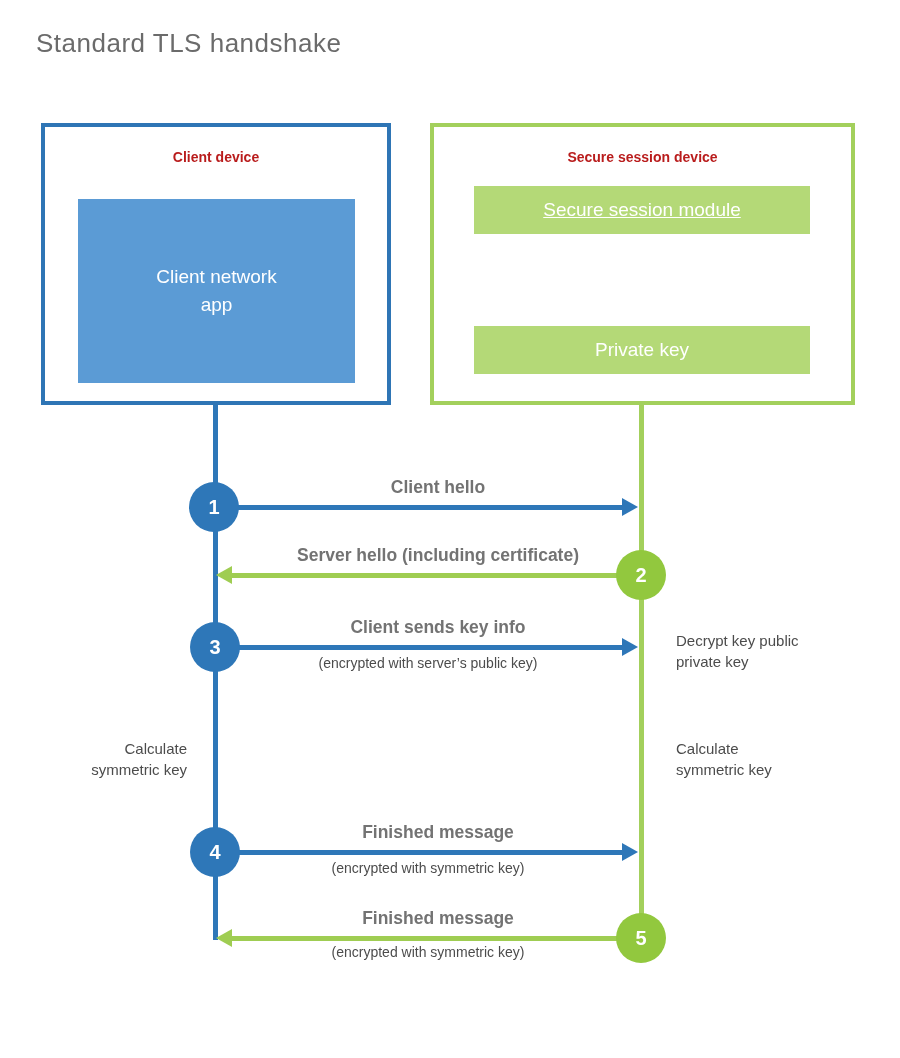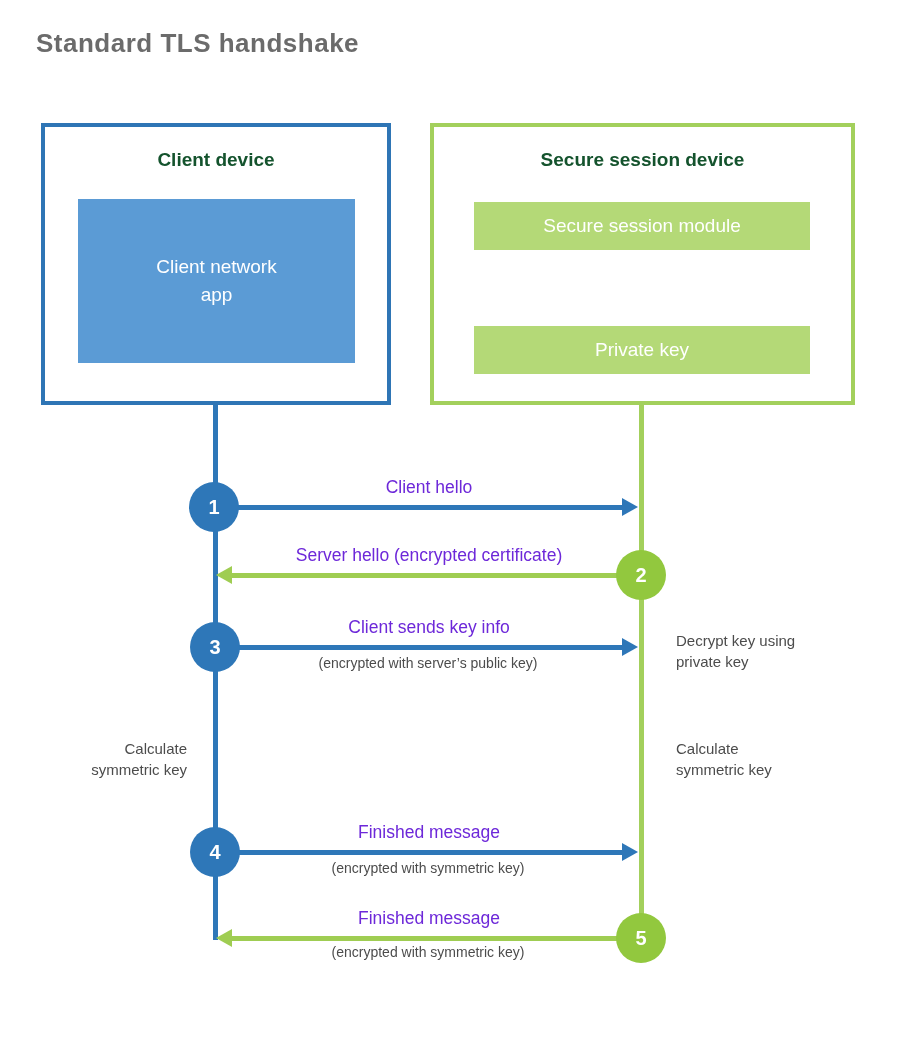--- a/index.html
+++ b/index.html
@@ -9,21 +9,21 @@
     height: 1058px;
     background: #ffffff;
     font-family: "Liberation Sans", "DejaVu Sans", sans-serif;
     overflow: hidden;
   }
   .abs { position: absolute; }
 
   .page-title {
     left: 36px; top: 28px;
     font-size: 26px;
-    font-weight: 700;
+    font-weight: 400;
     color: #6b6b6b;
     letter-spacing: 0.5px;
   }
 
   
   .entity-box {
     box-sizing: border-box;
     background: #ffffff;
   }
   .client-box {
@@ -31,43 +31,43 @@
     border: 4px solid #2e75b5;
   }
   .server-box {
     left: 430px; top: 123px; width: 425px; height: 282px;
     border: 4px solid #a3d05c;
   }
   .entity-heading {
     position: absolute;
     left: 0; top: 22px; width: 100%;
     text-align: center;
-    font-size: 19px;
+    font-size: 14px;
     font-weight: bold;
-    color: #14532d;
+    color: #b91c1c;
   }
   .client-app {
-    left: 78px; top: 199px; width: 277px; height: 164px;
+    left: 78px; top: 199px; width: 277px; height: 184px;
     background: #5b9bd5;
     color: #ffffff;
     font-size: 19px;
     display: flex; align-items: center; justify-content: center;
     text-align: center;
     white-space: pre-line;
     line-height: 1.5;
   }
   .server-bar {
     left: 474px; width: 336px; height: 48px;
     background: #b4d977;
     color: #ffffff;
     font-size: 19px;
     display: flex; align-items: center; justify-content: center;
     text-align: center;
   }
-  .bar-1 { top: 202px; }
+  .bar-1 { top: 186px; text-decoration: underline; }
   .bar-2 { top: 264px; }
   .bar-3 { top: 326px; }
 
   
   .vline { width: 5px; }
   .vline-client { left: 213px; top: 405px; height: 535px; background: #2e77b8; }
   .vline-server { left: 639px; top: 405px; height: 533px; background: #a3d05c; }
 
   
   .hline { height: 5px; }
@@ -94,24 +94,25 @@
     font-size: 20px;
     font-weight: bold;
     display: flex; align-items: center; justify-content: center;
     z-index: 5;
   }
   .circle-blue { background: #2e77b8; }
   .circle-green { background: #92c83e; }
 
   
   .msg-label {
-    left: 216px; width: 426px;
+    left: 225px; width: 426px;
     text-align: center;
     font-size: 17.5px;
-    color: #6d28d9;
+    color: #737373;
+    font-weight: bold;
   }
   .msg-sub {
     left: 215px; width: 426px;
     text-align: center;
     font-size: 14px;
     color: #4c4c4c;
   }
 
   
   .side-note {
@@ -144,32 +145,32 @@
   <div class="abs server-bar bar-3">Private key</div>
 
   <div class="abs vline vline-client"></div>
   <div class="abs vline vline-server"></div>
 
   <div class="abs msg-label" style="top:477px;">Client hello</div>
   <div class="abs hline hline-blue" style="left:214px; top:505px; width:410px;"></div>
   <div class="abs head-right" style="left:622px; top:498px;"></div>
   <div class="abs step-circle circle-blue" style="left:189px; top:482px;">1</div>
 
-  <div class="abs msg-label" style="top:545px;">Server hello (encrypted certificate)</div>
+  <div class="abs msg-label" style="top:545px;">Server hello (including certificate)</div>
   <div class="abs hline hline-green" style="left:232px; top:573px; width:409px;"></div>
   <div class="abs head-left" style="left:216px; top:566px;"></div>
   <div class="abs step-circle circle-green" style="left:616px; top:550px;">2</div>
 
   <div class="abs msg-label" style="top:617px;">Client sends key info</div>
   <div class="abs hline hline-blue" style="left:214px; top:645px; width:410px;"></div>
   <div class="abs head-right" style="left:622px; top:638px;"></div>
   <div class="abs msg-sub" style="top:655px;">(encrypted with server’s public key)</div>
   <div class="abs step-circle circle-blue" style="left:190px; top:622px;">3</div>
 
-  <div class="abs side-note note-decrypt">Decrypt key using
+  <div class="abs side-note note-decrypt">Decrypt key public
 private key</div>
   <div class="abs side-note note-calc-left">Calculate
 symmetric key</div>
   <div class="abs side-note note-calc-right">Calculate
 symmetric key</div>
 
   <div class="abs msg-label" style="top:822px;">Finished message</div>
   <div class="abs hline hline-blue" style="left:214px; top:850px; width:410px;"></div>
   <div class="abs head-right" style="left:622px; top:843px;"></div>
   <div class="abs msg-sub" style="top:860px;">(encrypted with symmetric key)</div>

